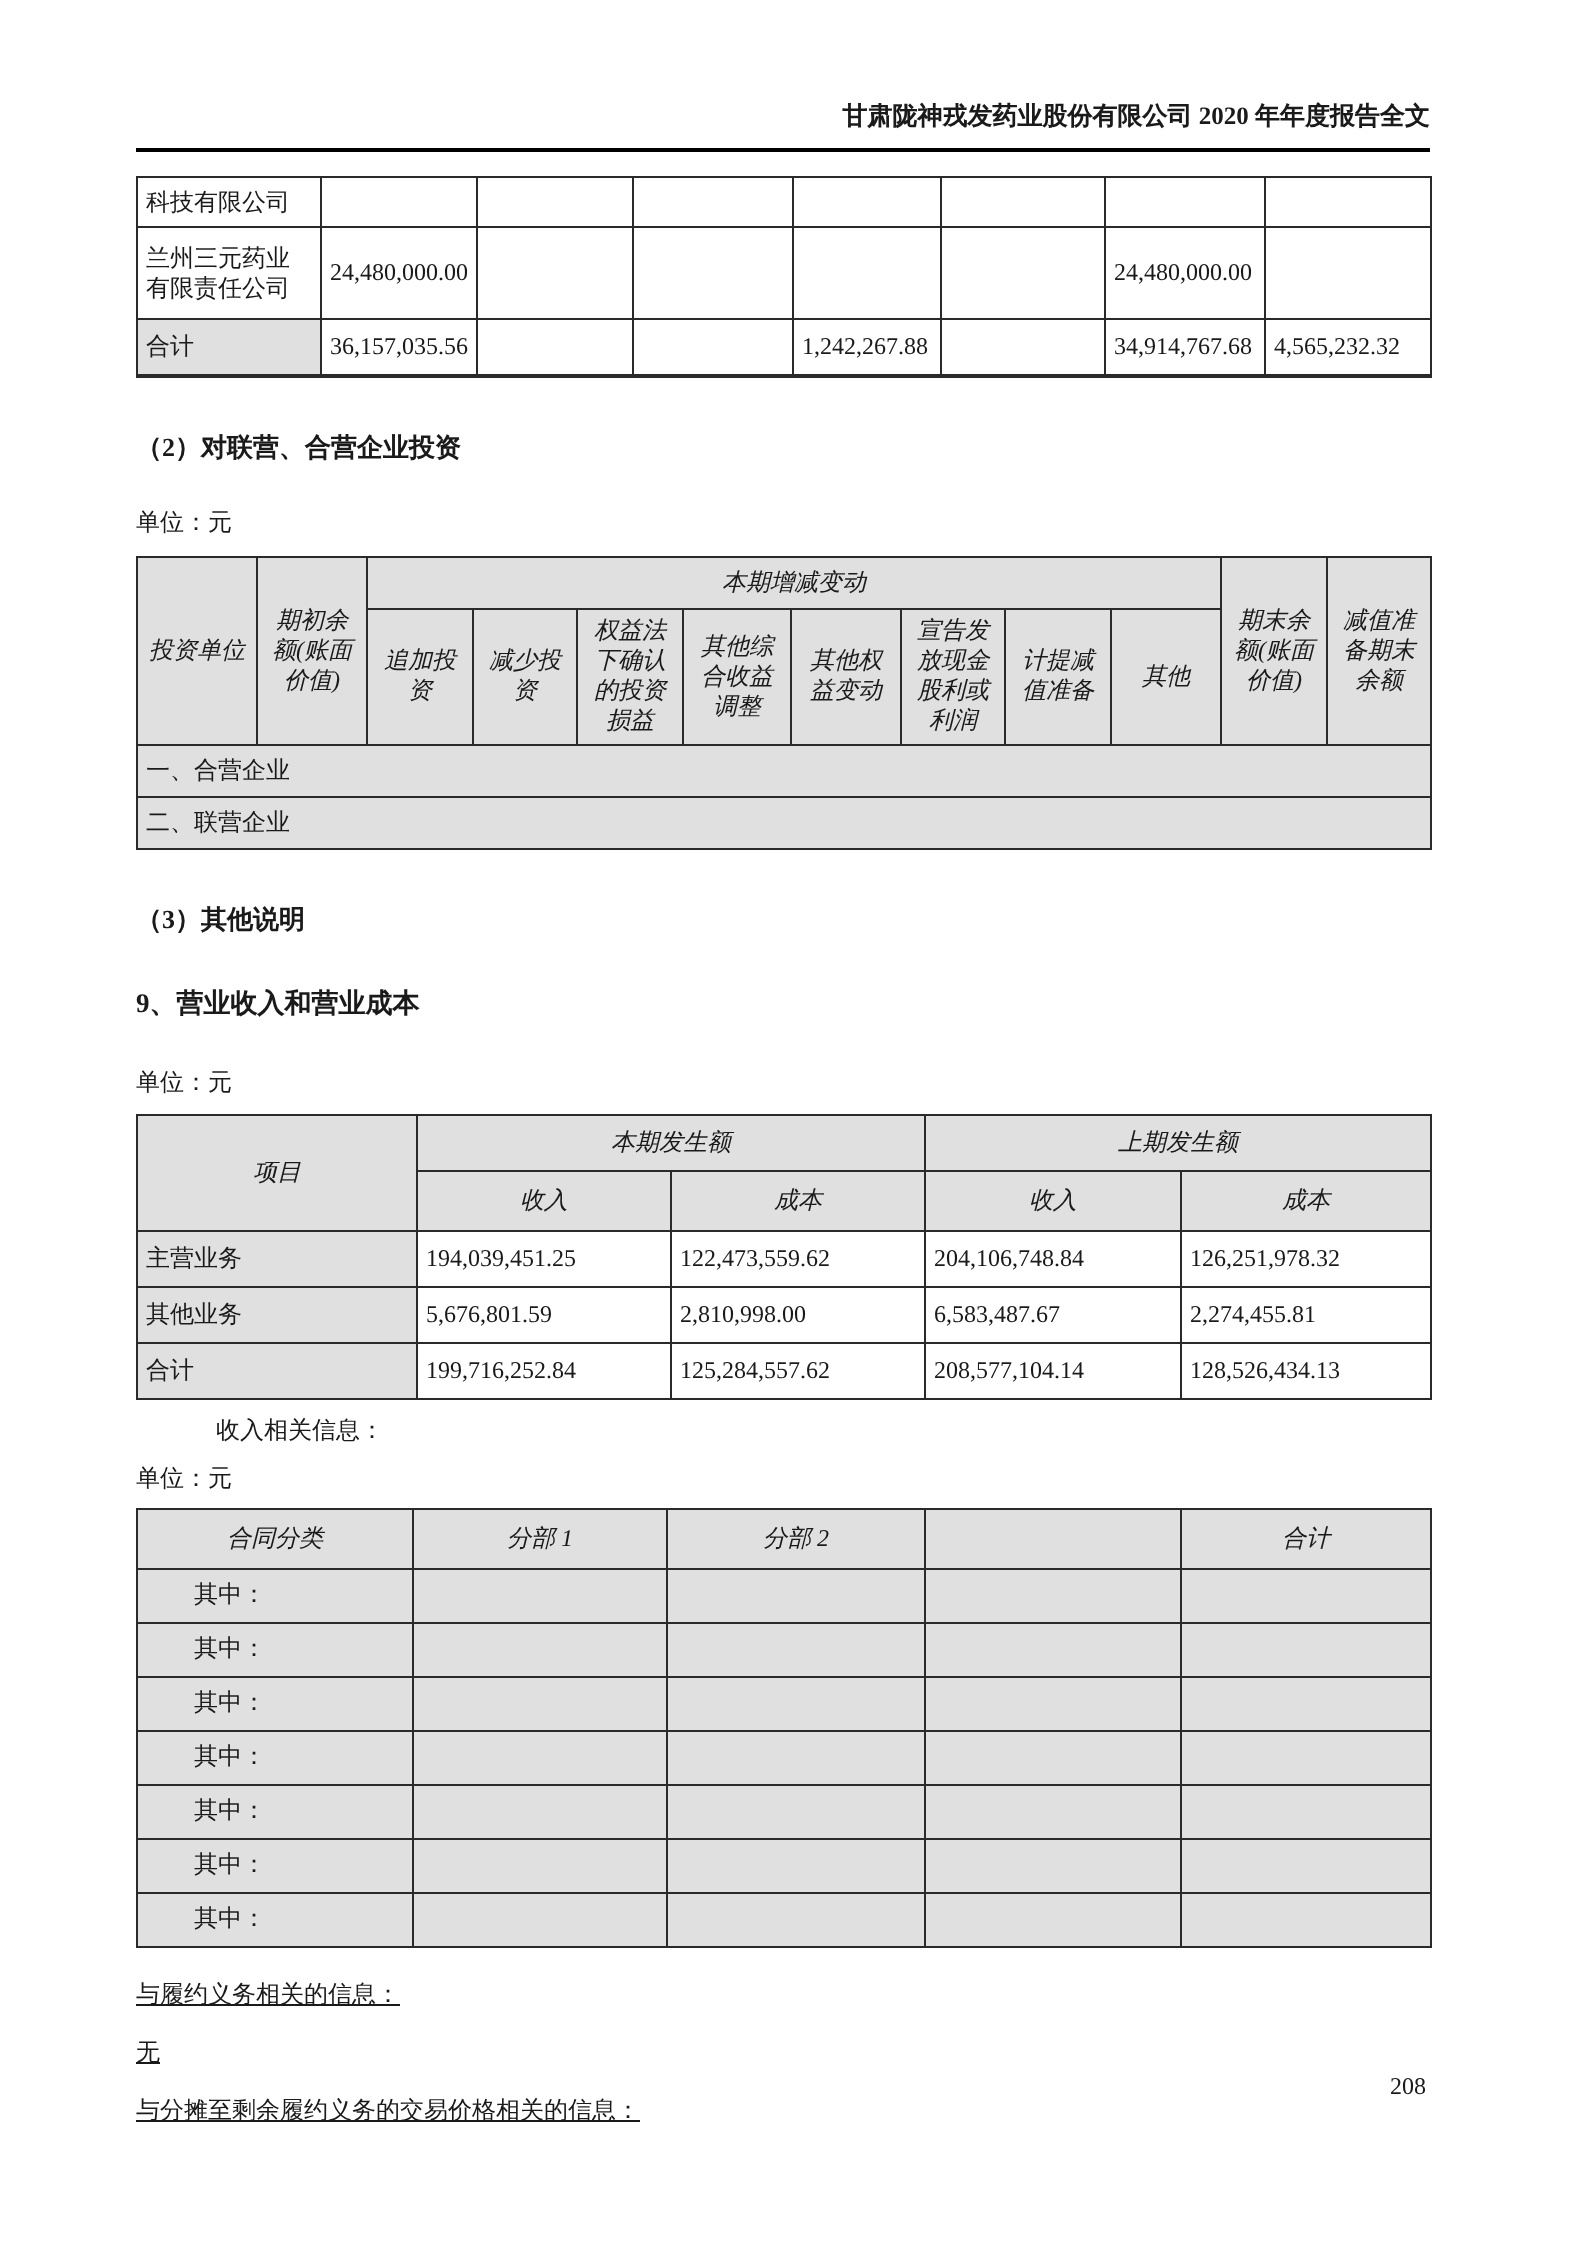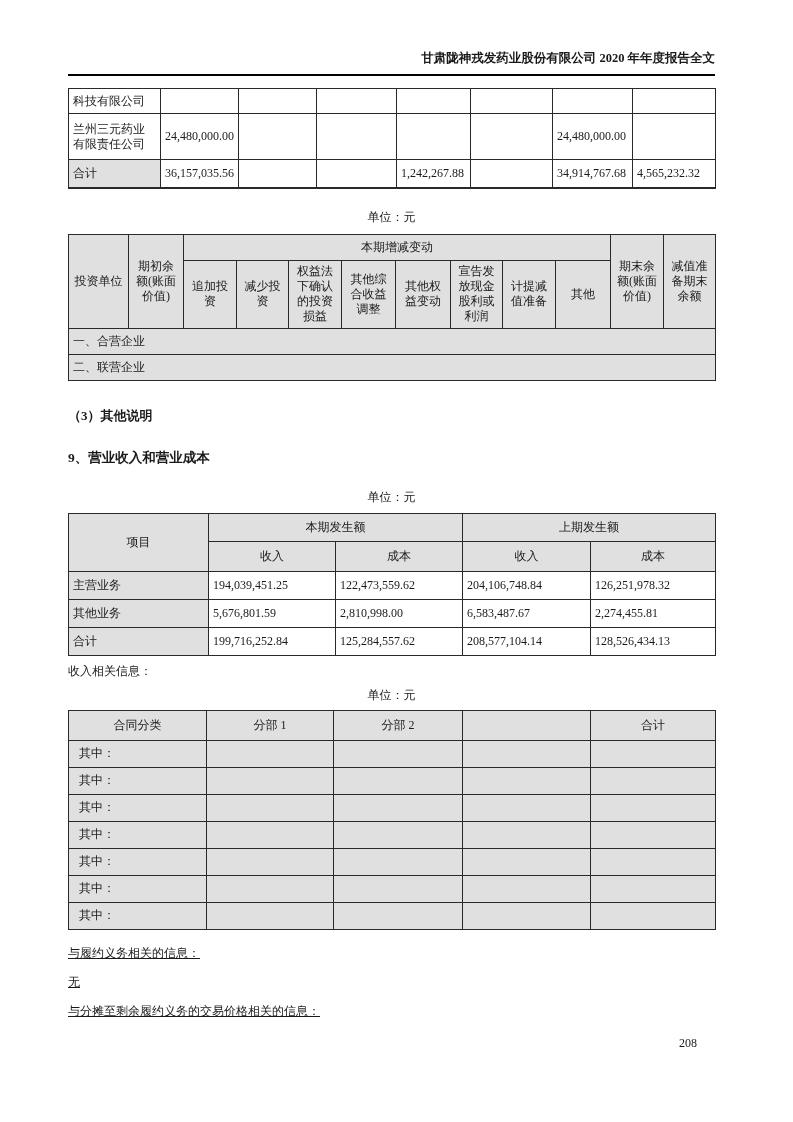--- a/index.html
+++ b/index.html
@@ -16,40 +16,40 @@
   table {
     border-collapse:collapse; table-layout:fixed; width:647px;
     font-size:12px; line-height:1.25;
   }
   td {
     border:1px solid #2a2a2a; padding:1px 4px; vertical-align:middle;
     overflow:hidden; word-break:break-all;
   }
   .gray { background:#e0e0e0; }
   .num { text-align:left; }
-  .ctr { text-align:center; }
+  .ctr { text-align:center;font-style:italic; }
   .lft { text-align:left; }
   .h26 { height:26px; } .h27 { height:27px; } .h28 { height:28px; }
   .h30 { height:30px; } .h31 { height:25px; } .h46 { height:46px; }
   .h68 { height:68px; }
   .heavy-bottom td { border-bottom-width:2px; }
   .t1 { margin-top:12px; }
   .sec-heading { font-size:13px; font-weight:700; margin:26px 0 0 0; }
   .sec-heading-lg { font-size:13.5px; font-weight:700; margin:24px 0 0 0; }
-  .unit { text-align:center; font-size:12px; }
+  .unit { text-align:left; font-size:12px; }
   .unit-a { margin:20px 0 8px 0; }
   .unit-b { margin:22px 0 7px 0; }
   .unit-c { margin:7px 0 6px 0; }
-  .info-line { margin-top:7px; font-size:12px; }
+  .info-line { margin-top:7px; font-size:12px;margin-left:40px; }
   .bottom-block { margin-top:9px; }
   .bottom-block div { line-height:29px; font-size:12px;text-decoration:underline; }
   .page-num {
-    position:absolute; top:1036px; right:96px; font-size:12px;
-  }
-  .indent { padding-left:10px;margin-top:18px; }
+    position:absolute; top:1036px; right:80px; font-size:12px;
+  }
+  .indent { padding-left:28px;margin-top:18px; }
 </style>
 </head>
 <body>
 
 <div class="page">
 
   <div class="doc-header">甘肃陇神戎发药业股份有限公司 2020 年年度报告全文</div>
 
   <table class="t1 heavy-bottom-outer">
     <colgroup>
@@ -89,20 +89,21 @@
       <td class="num"></td>
       <td class="num"></td>
       <td class="num">1,242,267.88</td>
       <td class="num"></td>
       <td class="num">34,914,767.68</td>
       <td class="num">4,565,232.32</td>
     </tr>
   </tbody>
     </table>
 
+  <div class="sec-heading">（2）对联营、合营企业投资</div>
 
   <div class="unit unit-a">单位：元</div>
 
   <table>
     <colgroup>
       <col style="width:60px">
         <col style="width:55px">
         <col style="width:53px">
         <col style="width:52px">
       <col style="width:53px">

